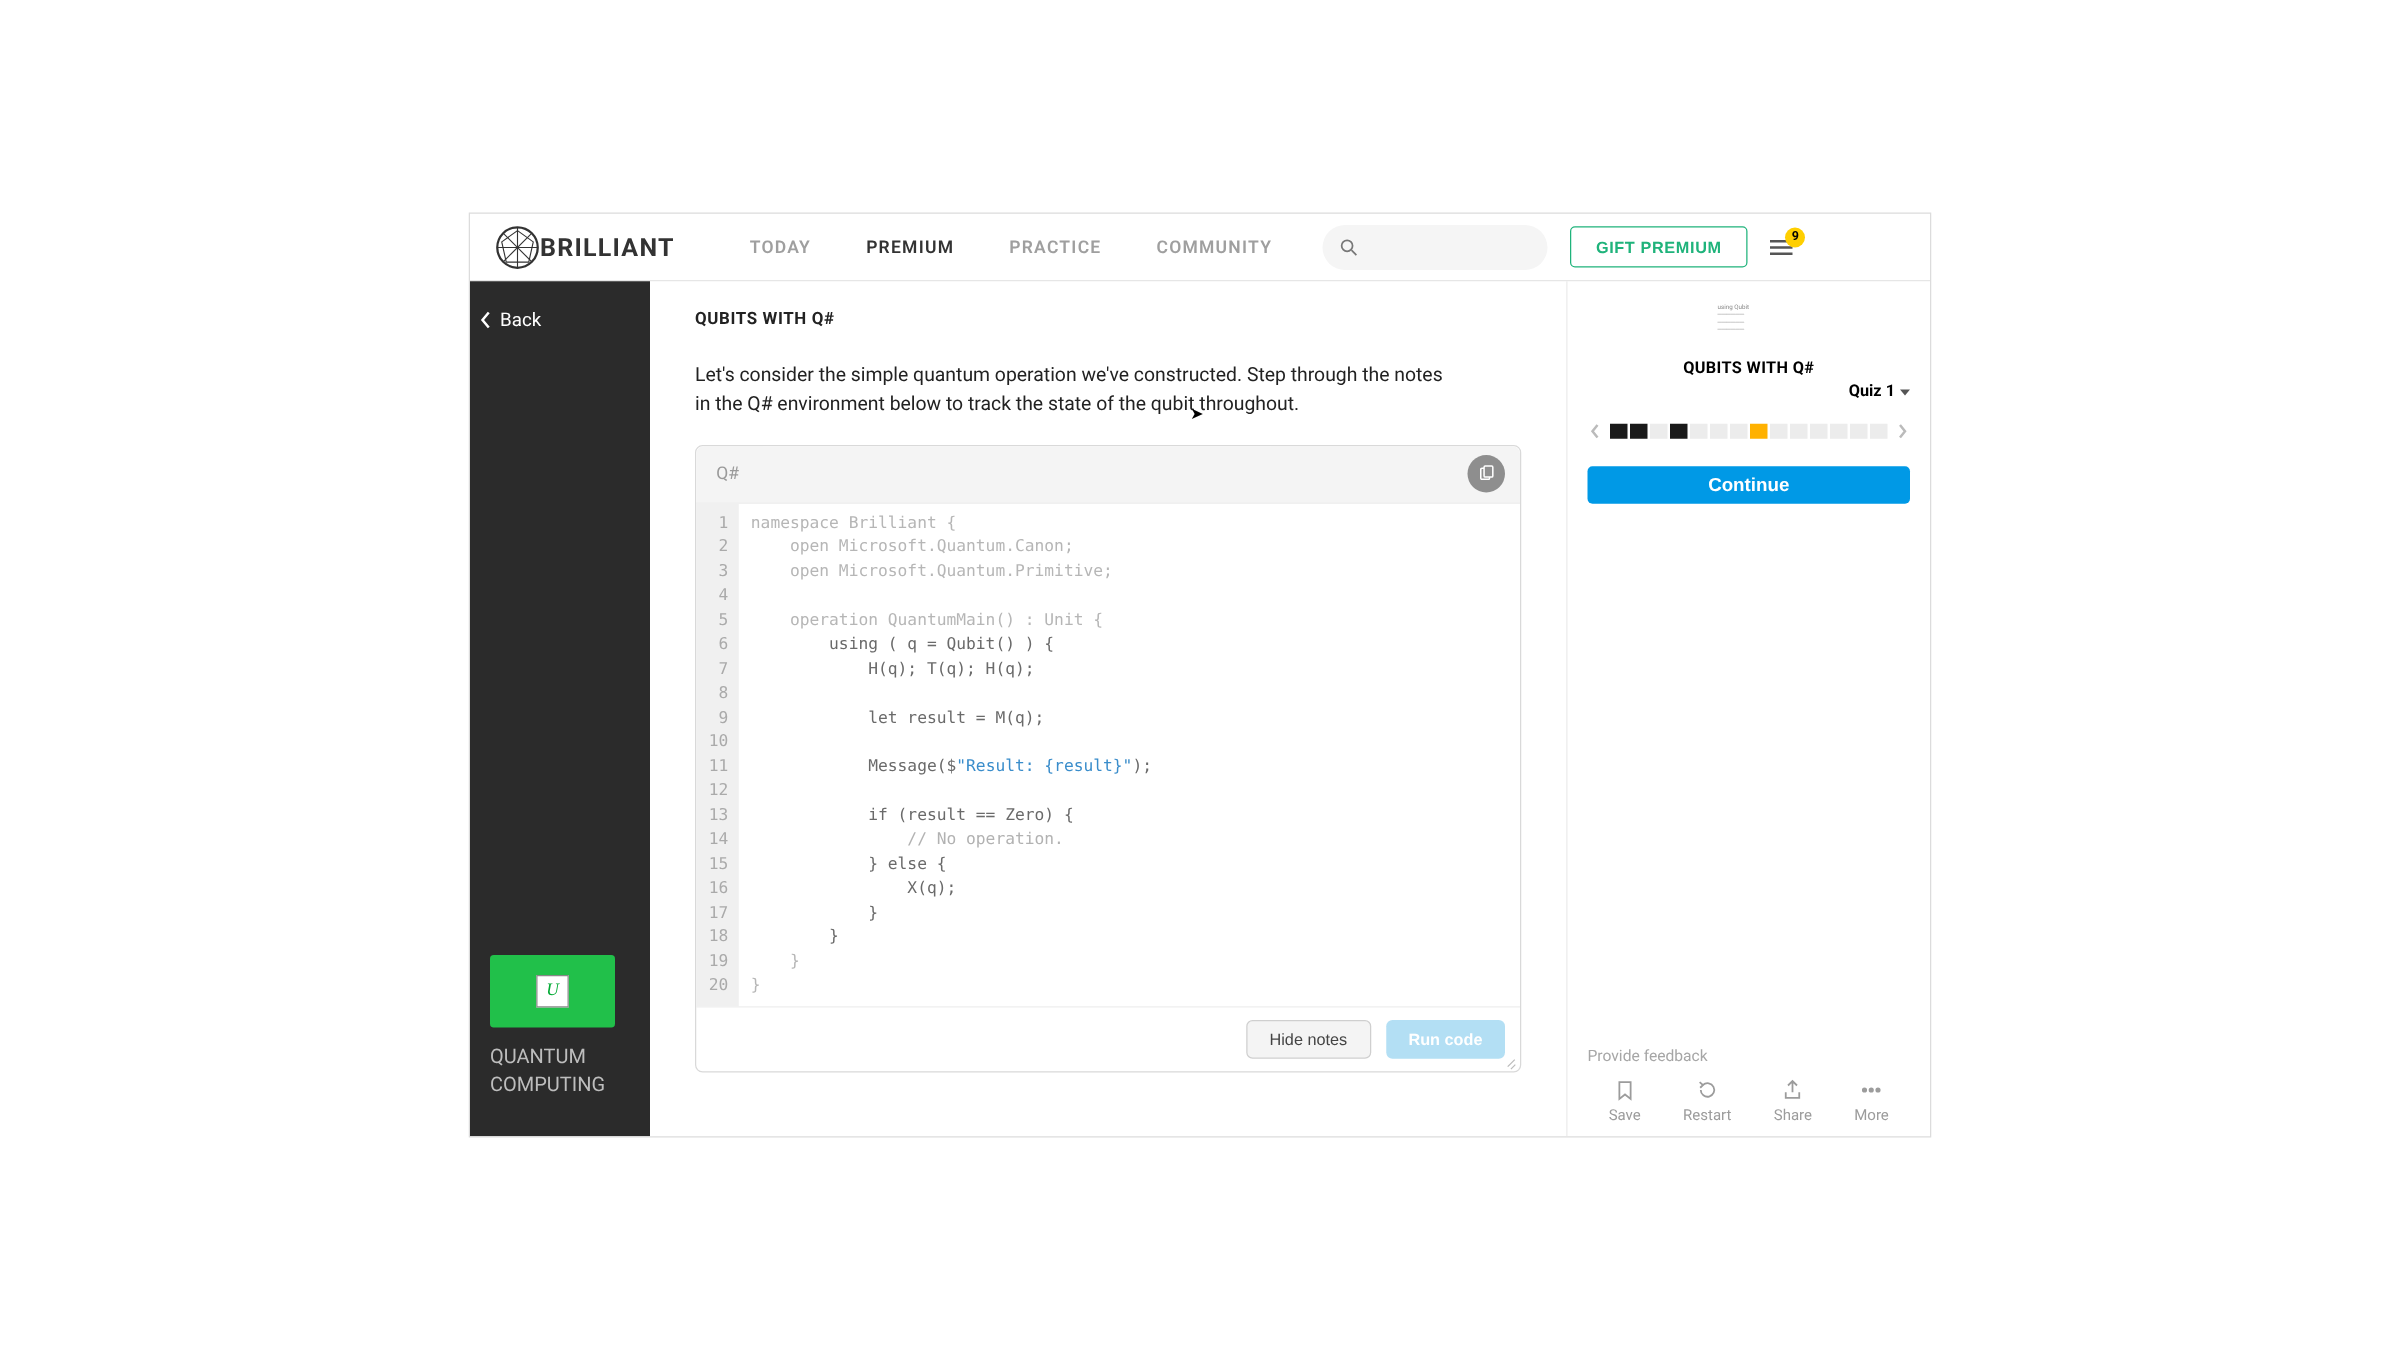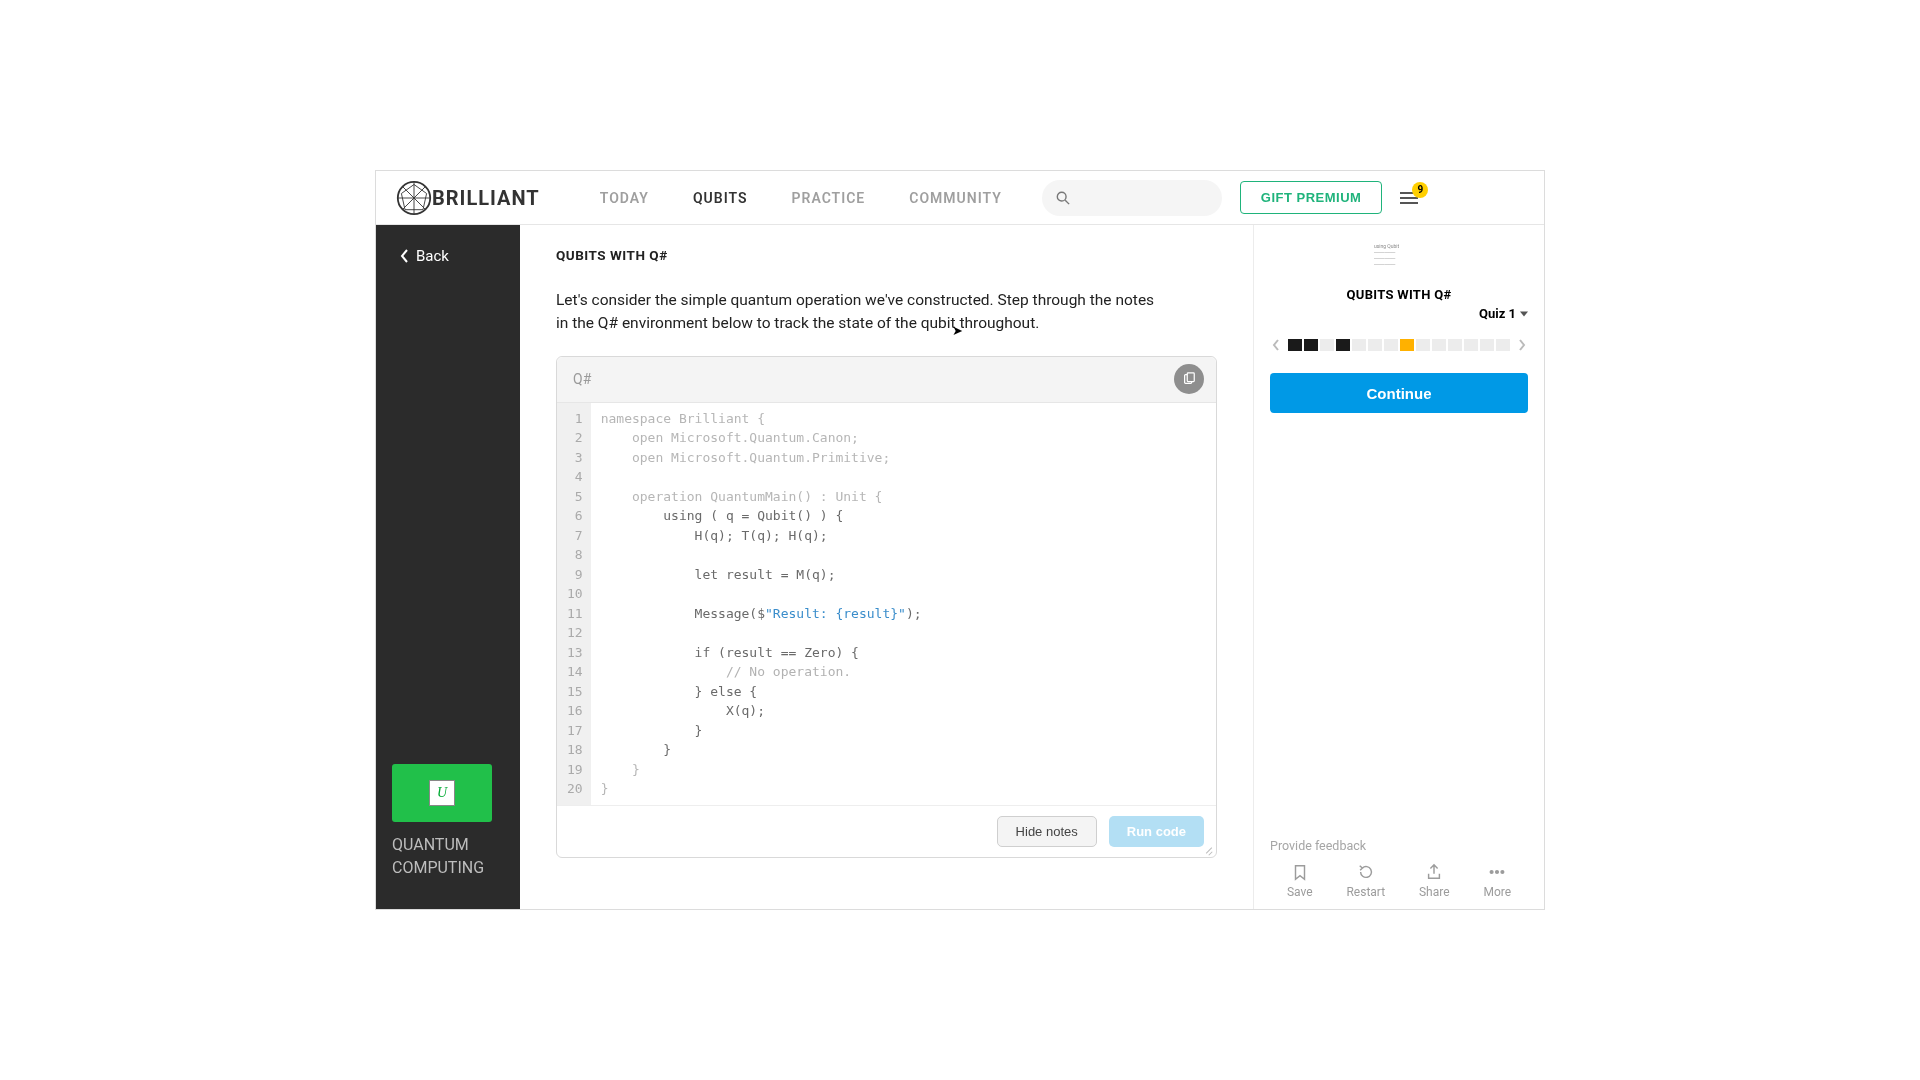--- a/index.html
+++ b/index.html
@@ -76,21 +76,21 @@
   
   .body { flex: 1; display: flex; min-height: 0; }
   .sidebar {
     width: 144px;
     background: #2b2b2b;
     display: flex; flex-direction: column;
     padding: 14px 0;
   }
   .back-link {
     display: flex; align-items: center; gap: 6px;
-    color: #fff; font-size: 15px; padding: 8px 24px;
+    color: #fff; font-size: 15px; padding: 8px 8px;
     cursor: pointer;
   }
   .back-link svg { width: 10px; height: 14px; stroke: #fff; fill: none; stroke-width: 2; }
   .sidebar-bottom { margin-top: auto; padding: 0 16px 16px; }
   .course-thumb {
     width: 100px; height: 58px; background: #21c04a;
     border-radius: 3px; margin-bottom: 12px;
     display: flex; align-items: center; justify-content: center;
     position: relative;
     color: #0a3;
@@ -159,21 +159,21 @@
   .quiz-sel { text-align: center; font-weight: 700; font-size: 13px; margin-top: 4px; display: flex; align-items: center; justify-content: flex-end; gap: 4px; cursor: pointer; }
   .quiz-sel svg { width: 8px; height: 6px; fill: #555; }
   .progress-row { display: flex; align-items: center; gap: 8px; margin: 18px 0 22px; justify-content: center; }
   .progress-arrow { width: 8px; height: 12px; stroke: #bbb; fill: none; stroke-width: 2; cursor: pointer; }
   .progress-bar { display: flex; gap: 2px; }
   .seg { width: 14px; height: 12px; background: #ececec; }
   .seg.done { background: #1a1a1a; }
   .seg.current { background: #ffb100; }
   .continue-btn {
     background: #0099e6; color: #fff; font-weight: 700;
-    border: none; border-radius: 4px; height: 40px;
+    border: none; border-radius: 4px; height: 30px;
     font-size: 15px; cursor: pointer; width: 100%;
     margin-bottom: 0;
   }
   .callout {
     position: absolute;
     background: #ffe77a; border-radius: 2px;
     padding: 14px 14px 10px 14px; font-size: 13px; line-height: 1.4;
     color: #333;
     box-shadow: 0 4px 10px rgba(0,0,0,0.08);
     width: 244px;
@@ -210,21 +210,21 @@
               <line x1="2" y1="20" x2="38" y2="20"></line>
           <line x1="7" y1="7" x2="33" y2="33"></line>
               <line x1="33" y1="7" x2="7" y2="33"></line>
           <polygon points="20,5 34,15 30,33 10,33 6,15"></polygon>
         </g>
       </svg>
       <span class="logo-text">BRILLIANT</span>
     </div>
     <div class="nav">
       <span class="nav-item">TODAY</span>
-      <span class="nav-item active">QUBITS</span>
+      <span class="nav-item active">PREMIUM</span>
       <span class="nav-item">PRACTICE</span>
       <span class="nav-item">COMMUNITY</span>
     </div>
     <div class="search">
       <svg viewBox="0 0 16 16">
             <circle cx="6.5" cy="6.5" r="5" fill="none" stroke="#777" stroke-width="1.6"></circle>
             <line x1="10.5" y1="10.5" x2="15" y2="15" stroke="#777" stroke-width="1.6"></line>
           </svg>
     </div>
     <button class="gift-btn">GIFT PREMIUM</button>

